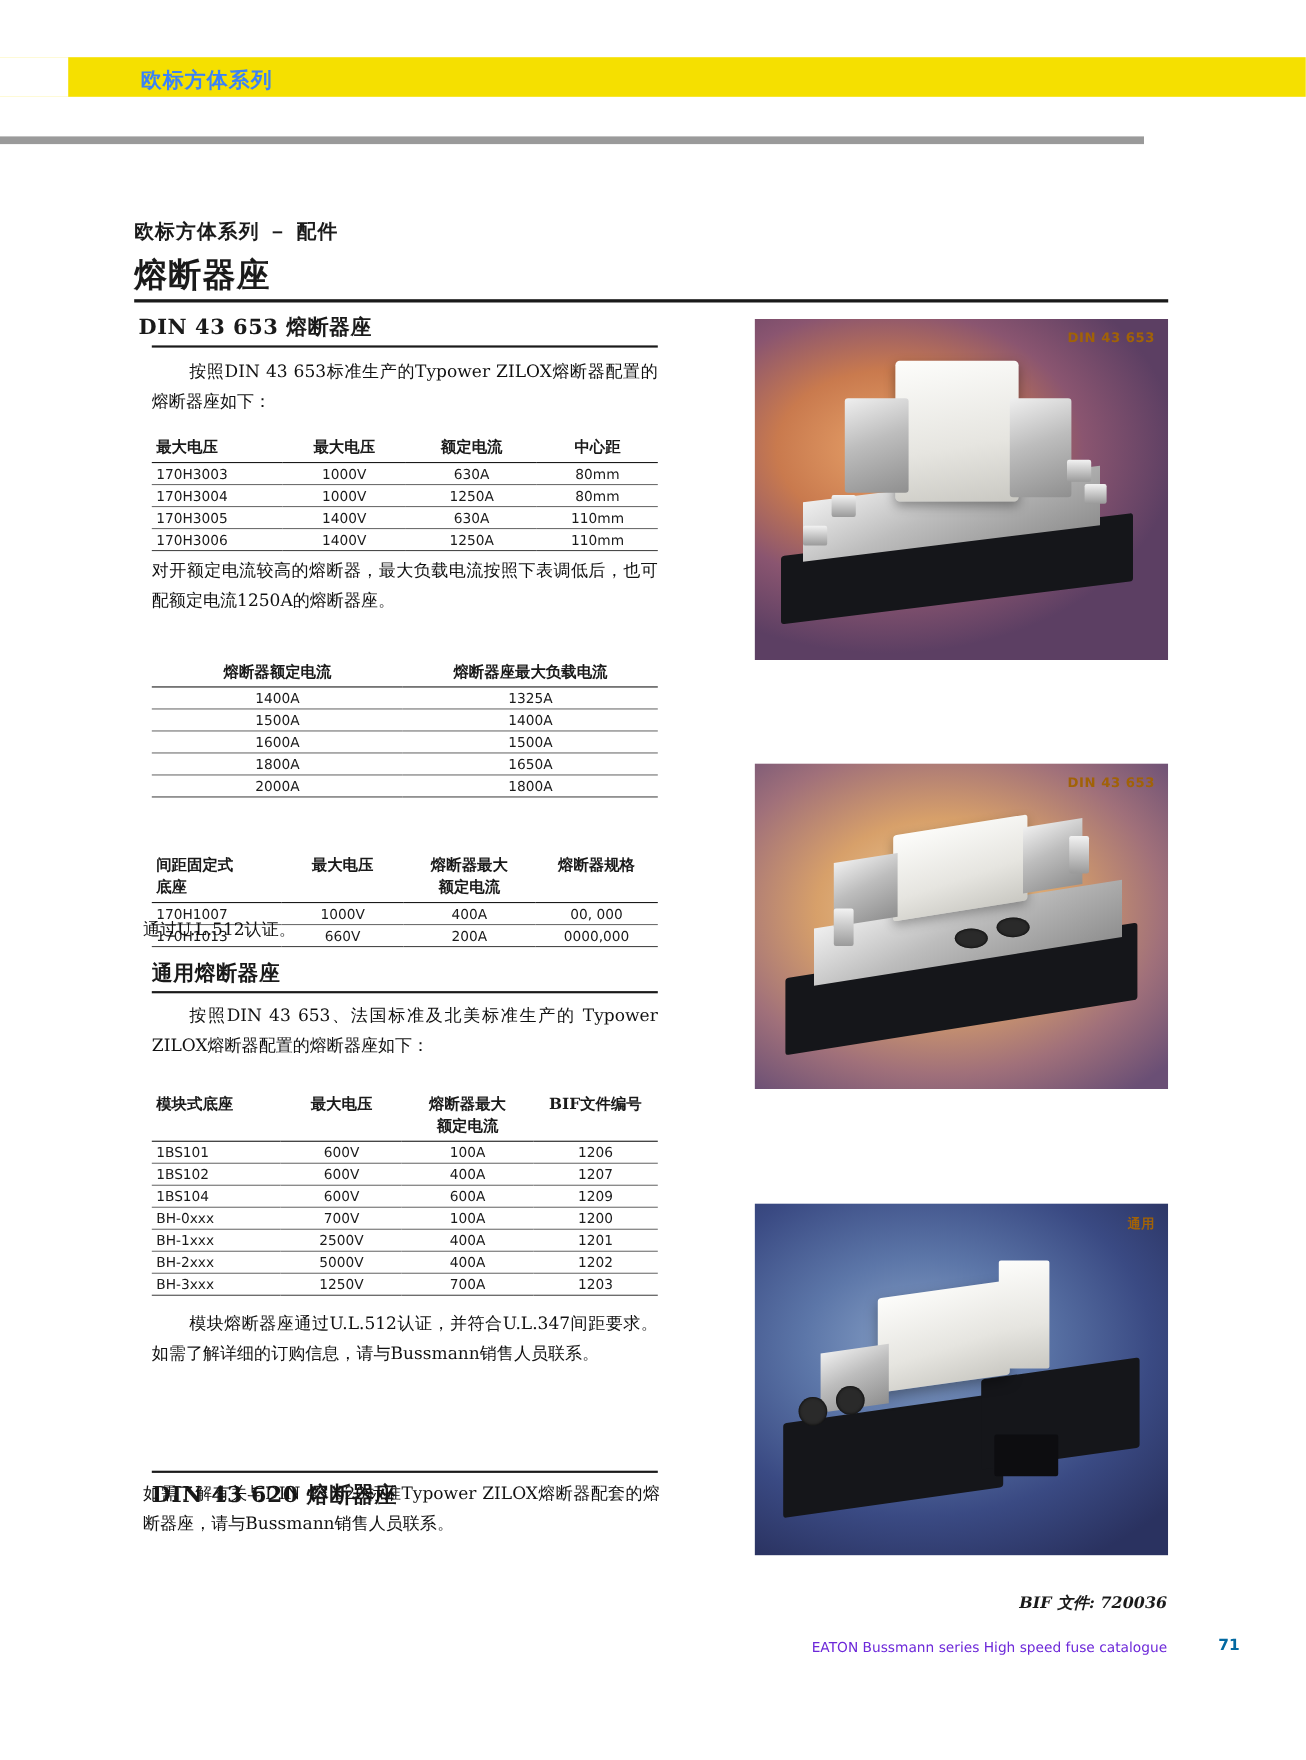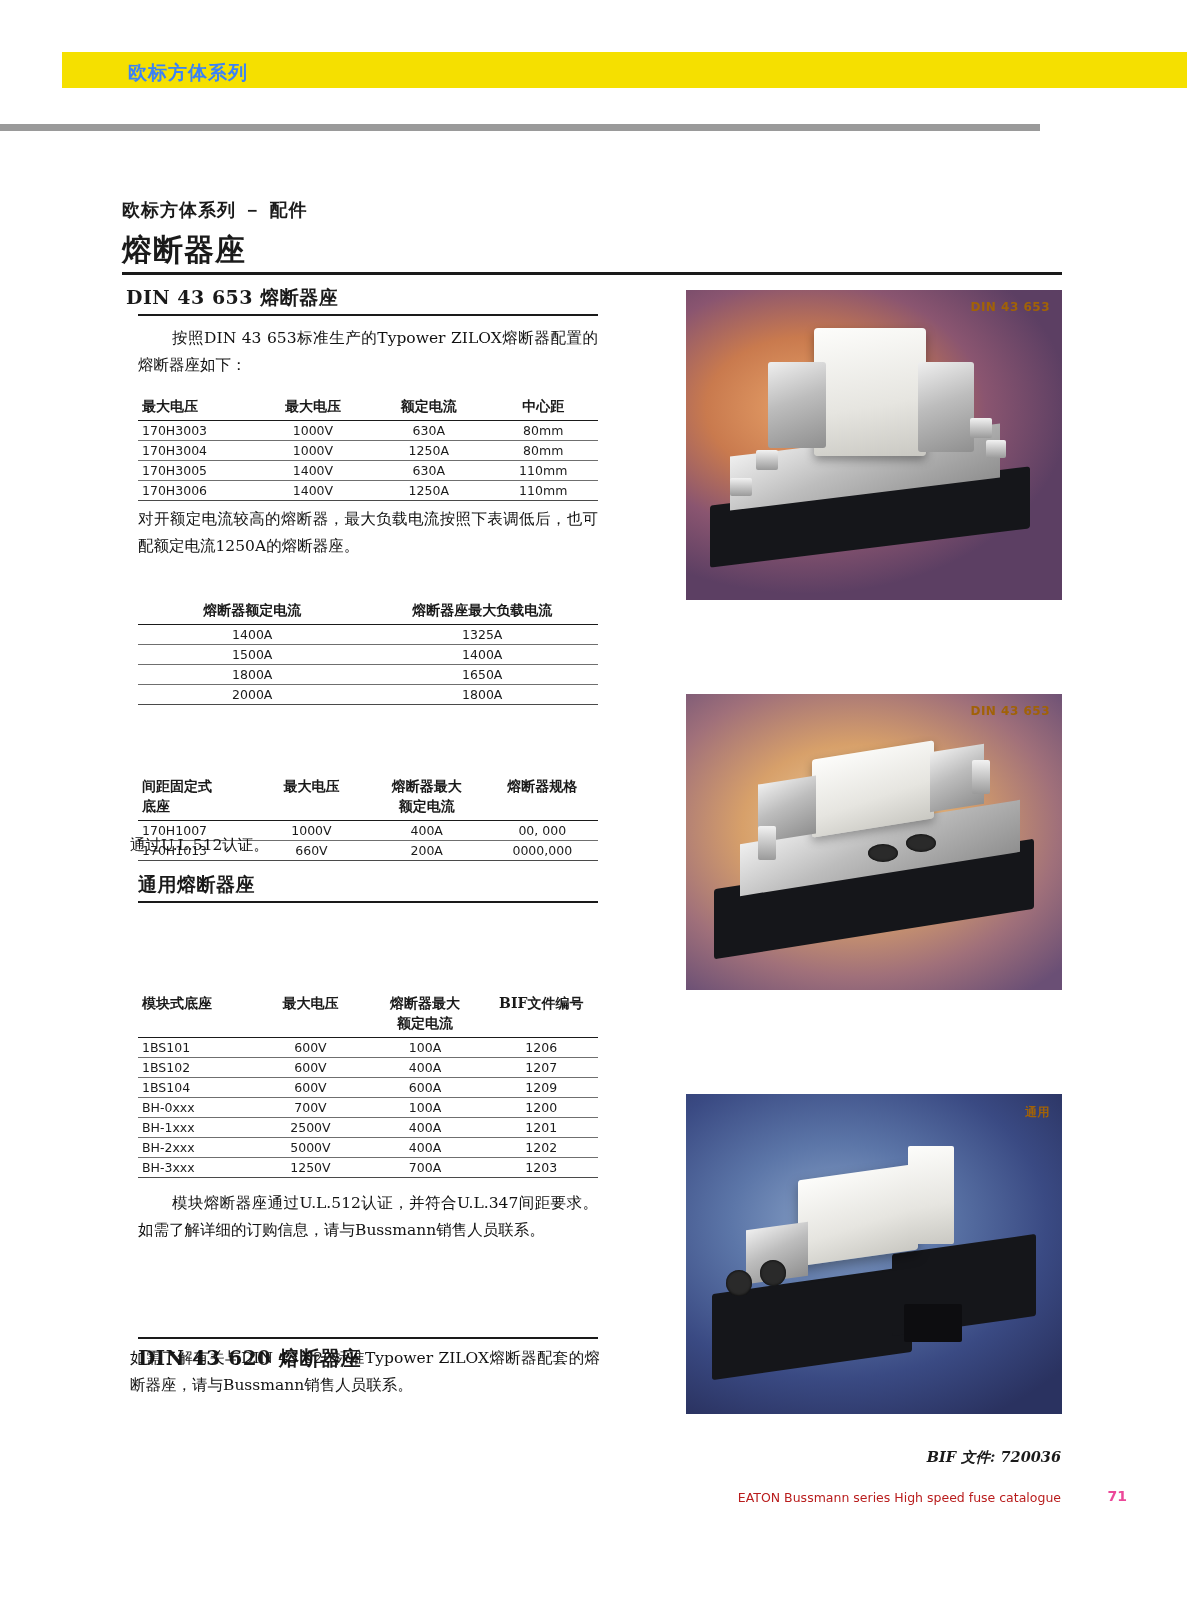--- a/index.html
+++ b/index.html
@@ -184,30 +184,30 @@
     font-style: italic;
     font-weight: bold;
     font-size: 14.5px;
   }
   .footer-text {
     position: absolute;
     top: 1490px;
     right: 126px;
     font-family: "DejaVu Sans", sans-serif;
     font-size: 12.5px;
-    color: #b91c1c;
+    color: #6d28d9;
   }
   .page-num {
     position: absolute;
     top: 1488px;
     right: 60px;
     font-family: "DejaVu Sans", sans-serif;
     font-weight: bold;
     font-size: 14px;
-    color: #ec4899;
+    color: #0369a1;
   }
 </style>
 </head>
 <body>
 
 <div class="content">
 
   <div class="header-band"></div>
   <div class="header-band-white-left"></div>
   <div class="header-title">欧标方体系列</div>
@@ -271,20 +271,24 @@
     <tbody>
       <tr>
         <td>1400A</td>
         <td>1325A</td>
       </tr>
       <tr>
         <td>1500A</td>
         <td>1400A</td>
       </tr>
       <tr>
+        <td>1600A</td>
+        <td>1500A</td>
+      </tr>
+      <tr>
         <td>1800A</td>
         <td>1650A</td>
       </tr>
       <tr>
         <td>2000A</td>
         <td>1800A</td>
       </tr>
     </tbody>
   </table>
 
@@ -317,20 +321,21 @@
         <td>0000,000</td>
       </tr>
     </tbody>
   </table>
 
   <div class="para" style="top:832px; left:130px; width:470px;">通过U.L.512认证。</div>
 
   <div class="sec-head" style="top:872px; left:138px;">通用熔断器座</div>
   <div class="sec-rule" style="top:901px; left:138px; width:460px;"></div>
 
+  <div class="para" style="top:910px; left:138px; width:460px;"><span class="indent">按照DIN 43 653、法国标准及北美标准生产的 Typower ZILOX熔断器配置的熔断器座如下：</span></div>
 
   <table class="dt" style="top:993px; left:138px; width:460px;">
     <thead>
       <tr>
         <th class="l" style="width:118px; border-bottom:none; padding-bottom:0;">模块式底座</th>
         <th style="width:112px; border-bottom:none; padding-bottom:0;">最大电压</th>
         <th style="width:120px; border-bottom:none; padding-bottom:0;">熔断器最大</th>
         <th style="width:110px; border-bottom:none; padding-bottom:0;">BIF文件编号</th>
       </tr>
       <tr>

